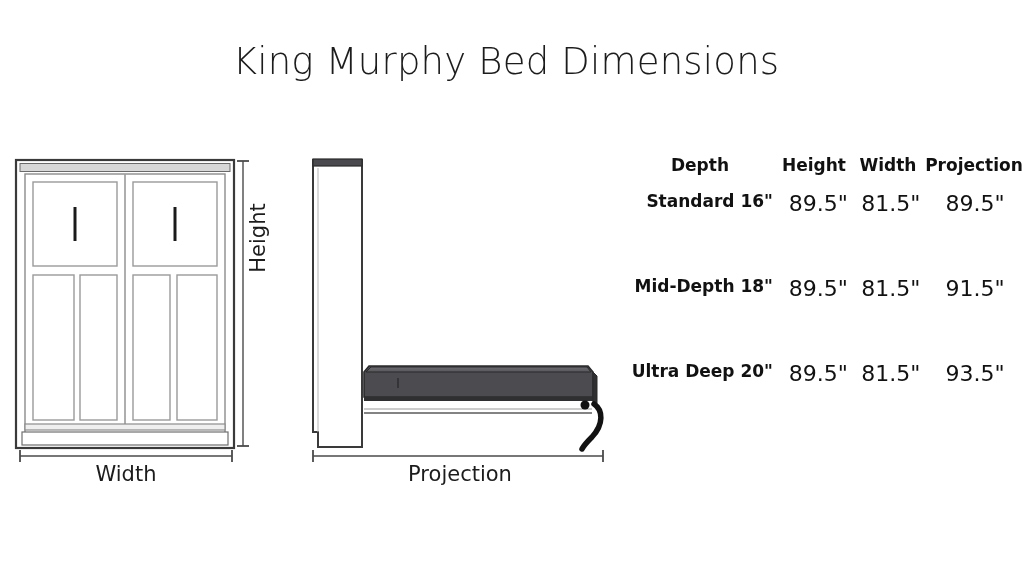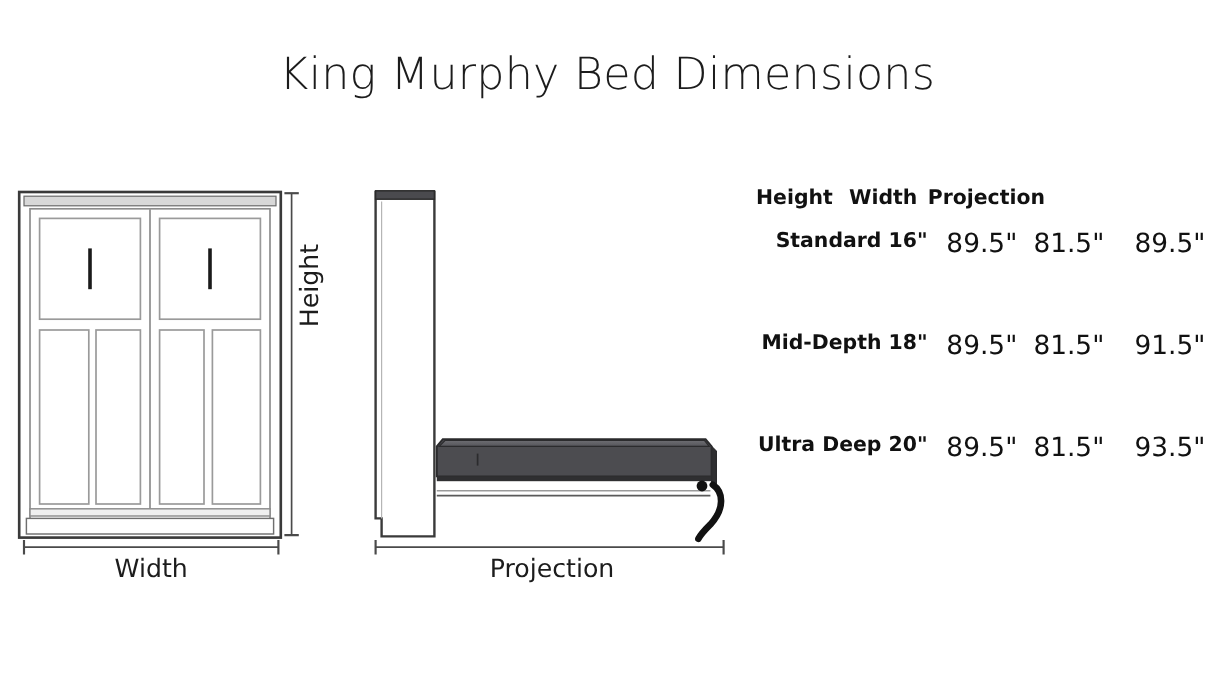--- a/index.html
+++ b/index.html
@@ -214,20 +214,21 @@
 
   <div class="dim-label horizontal label-projection">Projection</div>
 
   <div class="dim-label label-height">
     <span class="label-height-inner">Height</span>
   </div>
 
   <div class="spec-table">
 
     <div class="spec-row head-row">
+      <div class="spec-cell spec-head c-depth">Depth</div>
       <div class="spec-cell spec-head c-height">Height</div>
       <div class="spec-cell spec-head c-width">Width</div>
       <div class="spec-cell spec-head c-proj">Projection</div>
     </div>
 
     <div class="spec-row data-row">
       <div class="spec-cell spec-name c-depth">Standard 16"</div>
       <div class="spec-cell spec-val c-height">89.5"</div>
       <div class="spec-cell spec-val c-width">81.5"</div>
       <div class="spec-cell spec-val c-proj">89.5"</div>

